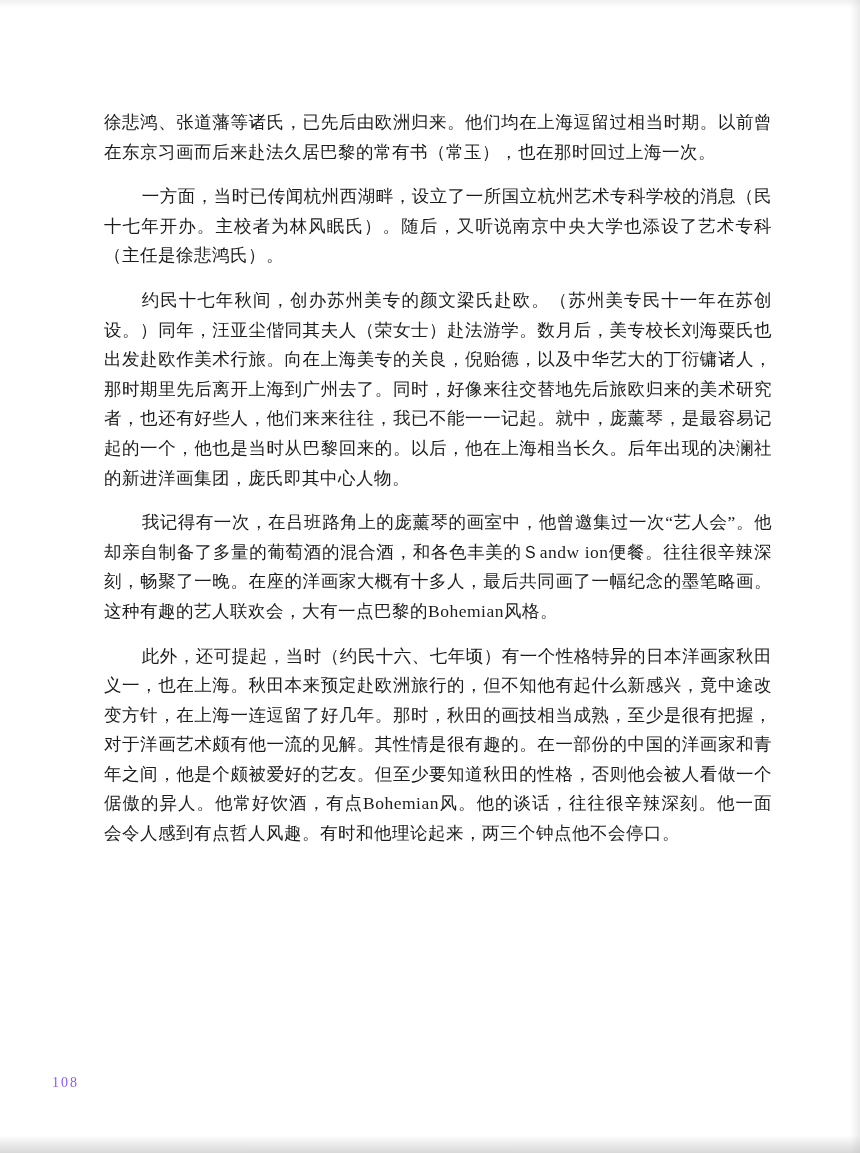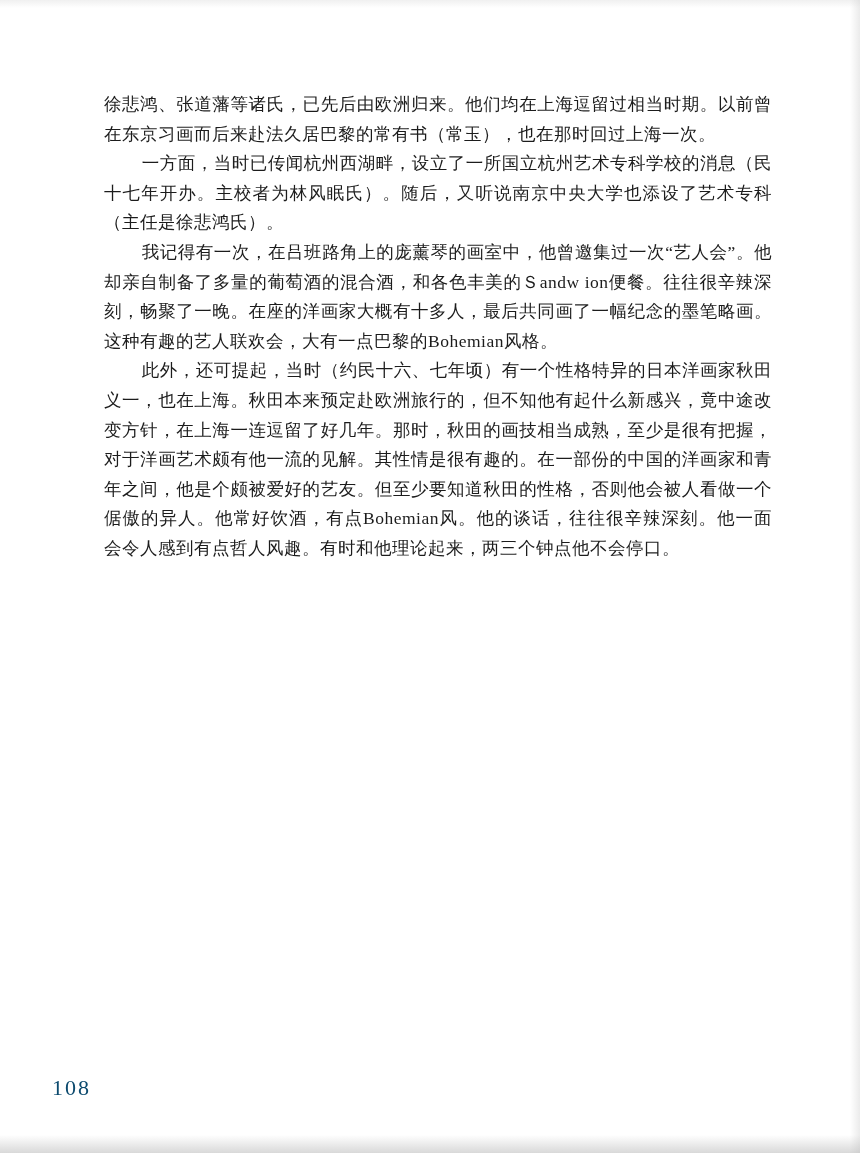--- a/index.html
+++ b/index.html
@@ -30,49 +30,51 @@
   }
   .scan-edge-top {
     position: absolute;
     left: 0; right: 0; top: 0;
     height: 8px;
     background: linear-gradient(to top, rgba(255,255,255,0), rgba(225,225,225,0.5));
   }
   .page-body {
     position: absolute;
     left: 104px;
-    top: 90px;
+    top: 108px;
     width: 668px;
   }
   .page-body p {
     margin: 0;
     font-size: 17.5px;
     line-height: 29.6px;
     letter-spacing: 0.5px;
     text-align: justify;
     text-justify: inter-ideograph;
   }
   .page-body p.indent {
     text-indent: 2.15em;
+    margin-top: 15px;
   }
   .page-number {
     position: absolute;
     left: 52px;
     top: 1075px;
-    font-size: 22px;
+    font-size: 14px;
     letter-spacing: 2px;
-    color: #0c4a6e;
+    color: #8b5cf6;
   }
 </style>
 </head>
 <body>
 
 <div class="page-body">
   <p>徐悲鸿、张道藩等诸氏，已先后由欧洲归来。他们均在上海逗留过相当时期。以前曾在东京习画而后来赴法久居巴黎的常有书（常玉），也在那时回过上海一次。</p>
   <p class="indent">一方面，当时已传闻杭州西湖畔，设立了一所国立杭州艺术专科学校的消息（民十七年开办。主校者为林风眠氏）。随后，又听说南京中央大学也添设了艺术专科（主任是徐悲鸿氏）。</p>
+  <p class="indent">约民十七年秋间，创办苏州美专的颜文梁氏赴欧。（苏州美专民十一年在苏创设。）同年，汪亚尘偕同其夫人（荣女士）赴法游学。数月后，美专校长刘海粟氏也出发赴欧作美术行旅。向在上海美专的关良，倪贻德，以及中华艺大的丁衍镛诸人，那时期里先后离开上海到广州去了。同时，好像来往交替地先后旅欧归来的美术研究者，也还有好些人，他们来来往往，我已不能一一记起。就中，庞薰琴，是最容易记起的一个，他也是当时从巴黎回来的。以后，他在上海相当长久。后年出现的决澜社的新进洋画集团，庞氏即其中心人物。</p>
   <p class="indent">我记得有一次，在吕班路角上的庞薰琴的画室中，他曾邀集过一次“艺人会”。他却亲自制备了多量的葡萄酒的混合酒，和各色丰美的Ｓandw ion便餐。往往很辛辣深刻，畅聚了一晚。在座的洋画家大概有十多人，最后共同画了一幅纪念的墨笔略画。这种有趣的艺人联欢会，大有一点巴黎的Bohemian风格。</p>
   <p class="indent">此外，还可提起，当时（约民十六、七年顷）有一个性格特异的日本洋画家秋田义一，也在上海。秋田本来预定赴欧洲旅行的，但不知他有起什么新感兴，竟中途改变方针，在上海一连逗留了好几年。那时，秋田的画技相当成熟，至少是很有把握，对于洋画艺术颇有他一流的见解。其性情是很有趣的。在一部份的中国的洋画家和青年之间，他是个颇被爱好的艺友。但至少要知道秋田的性格，否则他会被人看做一个倨傲的异人。他常好饮酒，有点Bohemian风。他的谈话，往往很辛辣深刻。他一面会令人感到有点哲人风趣。有时和他理论起来，两三个钟点他不会停口。</p>
 </div>
 
 <div class="page-number">108</div>
 
 <div class="scan-edge-top"></div>
 <div class="scan-edge-right"></div>
 <div class="scan-edge-bottom"></div>
 

